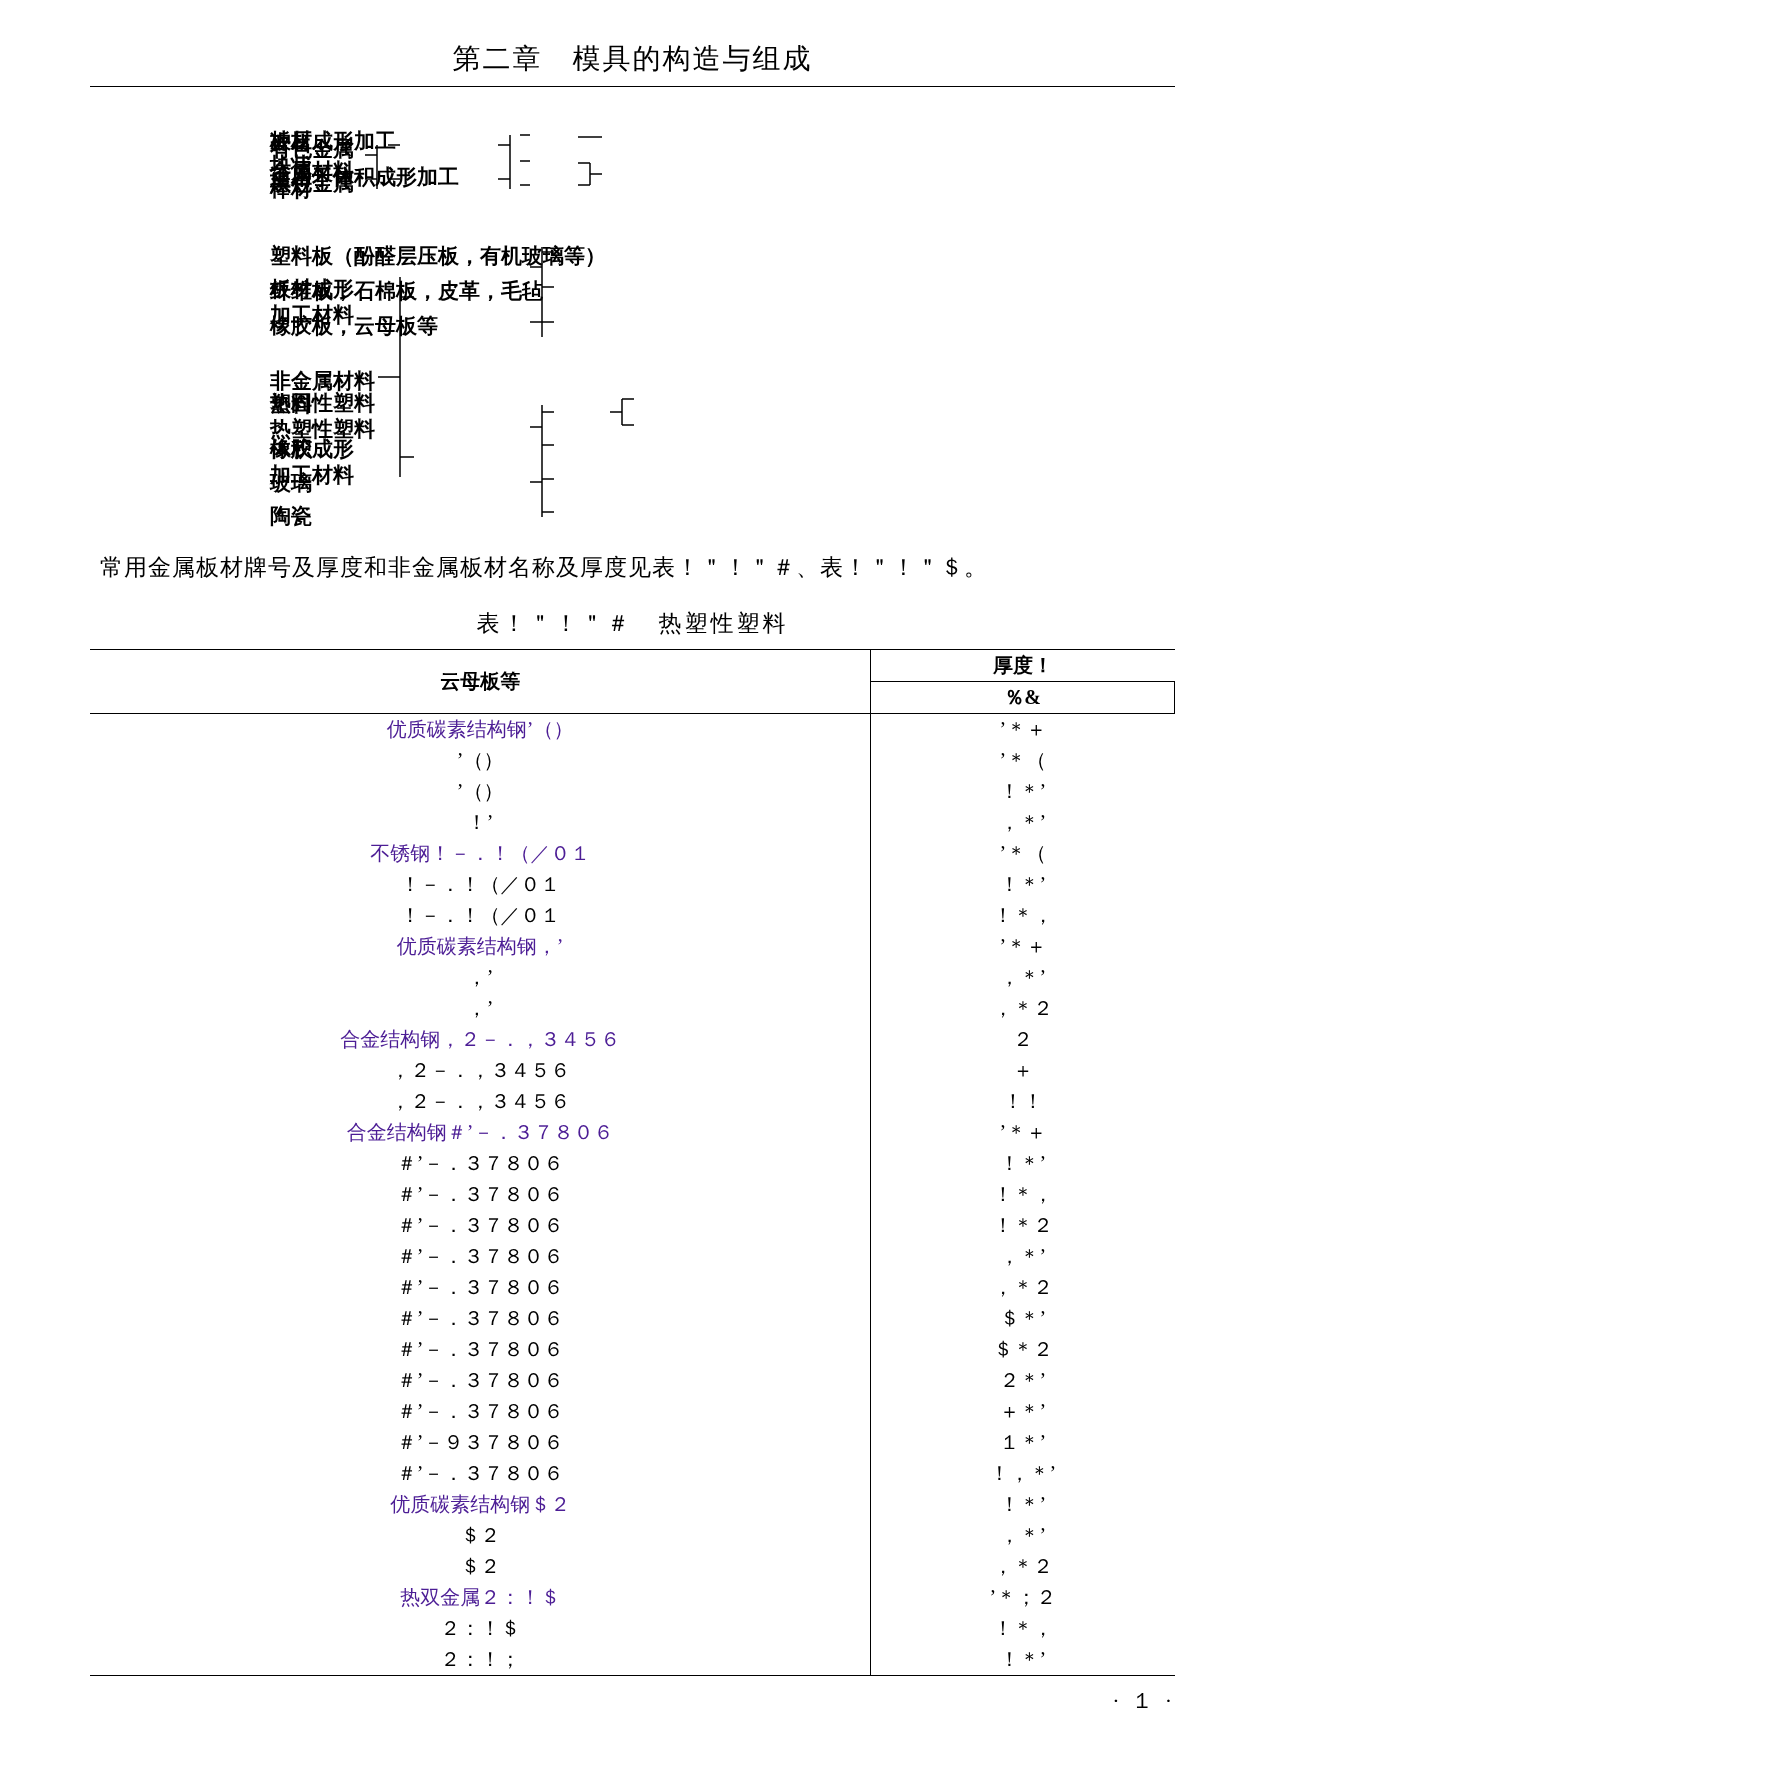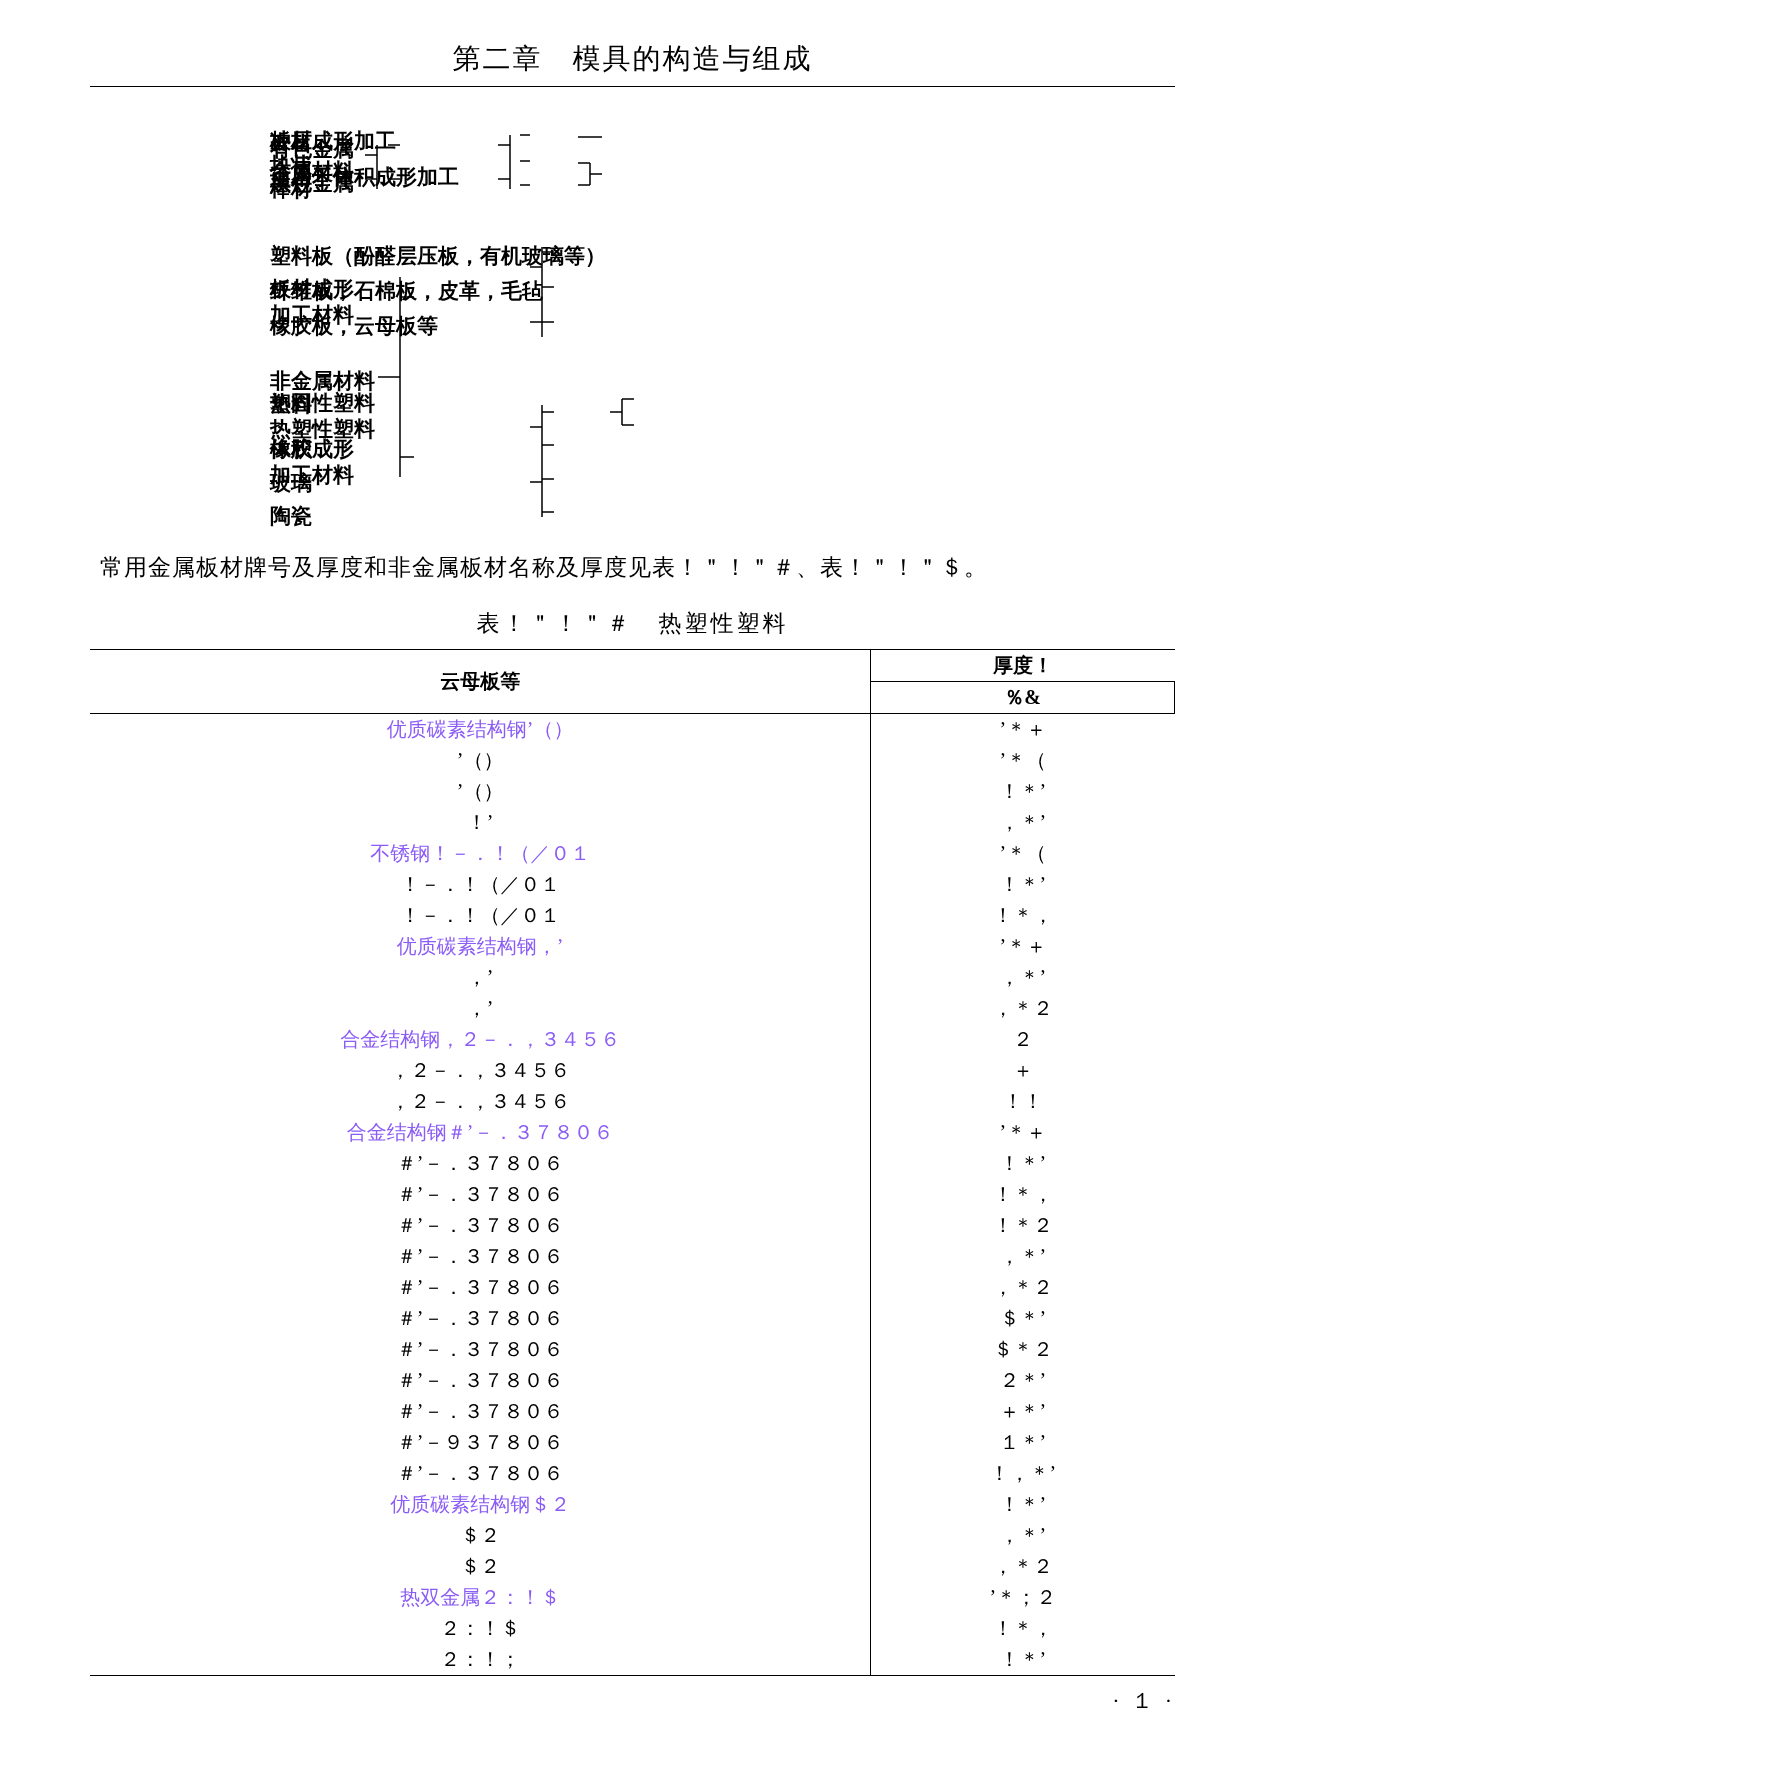--- a/index.html
+++ b/index.html
@@ -46,21 +46,21 @@
       border-collapse: collapse;
       width: 1085px;
       font-size: 20px;
     }
     table th, table td { padding: 2px 6px; text-align: center; }
     table thead tr:first-child th { border-top: 1.5px solid #000; }
     table thead { border-bottom: 1px solid #000; }
     table thead th:first-child { border-right: 1px solid #000; }
     table tbody td:first-child { border-right: 1px solid #000; width: 72%; }
     table tbody tr:last-child td { border-bottom: 1.5px solid #000; }
-    .gray { color: #8b5cf6; }
+    .gray { color: #4c1d95; }
     .page-num {
       text-align: right;
       width: 1085px;
       margin-top: 10px;
       font-size: 22px;
       letter-spacing: 3px;
     }
     .inner-hline { border-top: 1px solid #000; }
   </style>
 </head>

